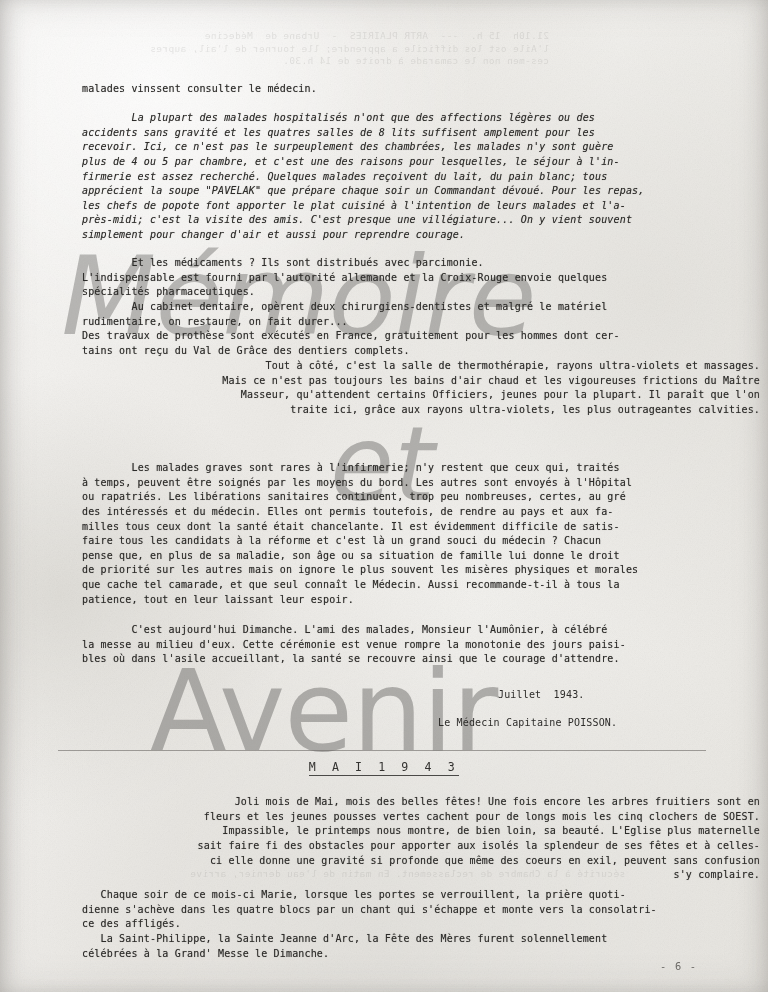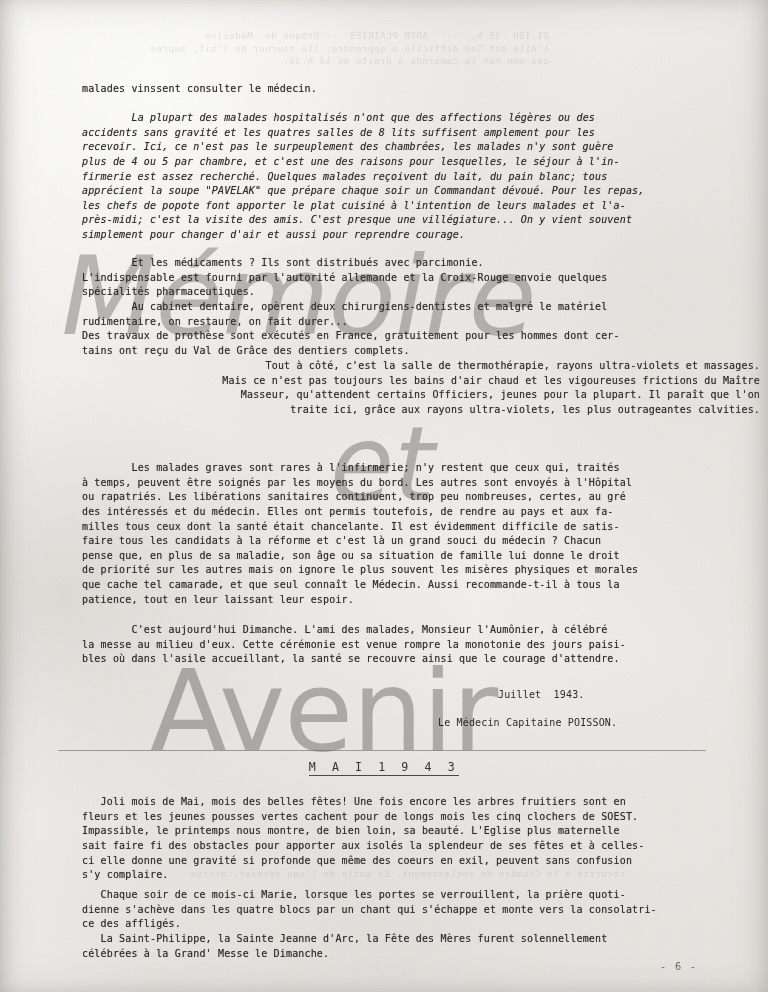--- a/index.html
+++ b/index.html
@@ -236,21 +236,21 @@
 
   <div class="sig" style="left:498px; top:689px;">Juillet  1943.</div>
   <div class="sig" style="left:438px; top:717px;">Le Médecin Capitaine POISSON.</div>
 
   <div id="divider"></div>
 
   <div id="month-heading">
     <span class="hd">M A I   1 9 4 3</span>
   </div>
 
-  <div class="typed" style="top:795px;">   Joli mois de Mai, mois des belles fêtes! Une fois encore les arbres fruitiers sont en
+  <div class="typed" style="top:795px;text-align:right;">   Joli mois de Mai, mois des belles fêtes! Une fois encore les arbres fruitiers sont en
 fleurs et les jeunes pousses vertes cachent pour de longs mois les cinq clochers de SOEST.
 Impassible, le printemps nous montre, de bien loin, sa beauté. L'Eglise plus maternelle
 sait faire fi des obstacles pour apporter aux isolés la splendeur de ses fêtes et à celles-
 ci elle donne une gravité si profonde que même des coeurs en exil, peuvent sans confusion
 s'y complaire.</div>
 
   <div class="typed" style="top:932px;">   La Saint-Philippe, la Sainte Jeanne d'Arc, la Fête des Mères furent solennellement
 célébrées à la Grand' Messe le Dimanche.</div>
 
   <div class="typed" style="top:888px;">   Chaque soir de ce mois-ci Marie, lorsque les portes se verrouillent, la prière quoti-

